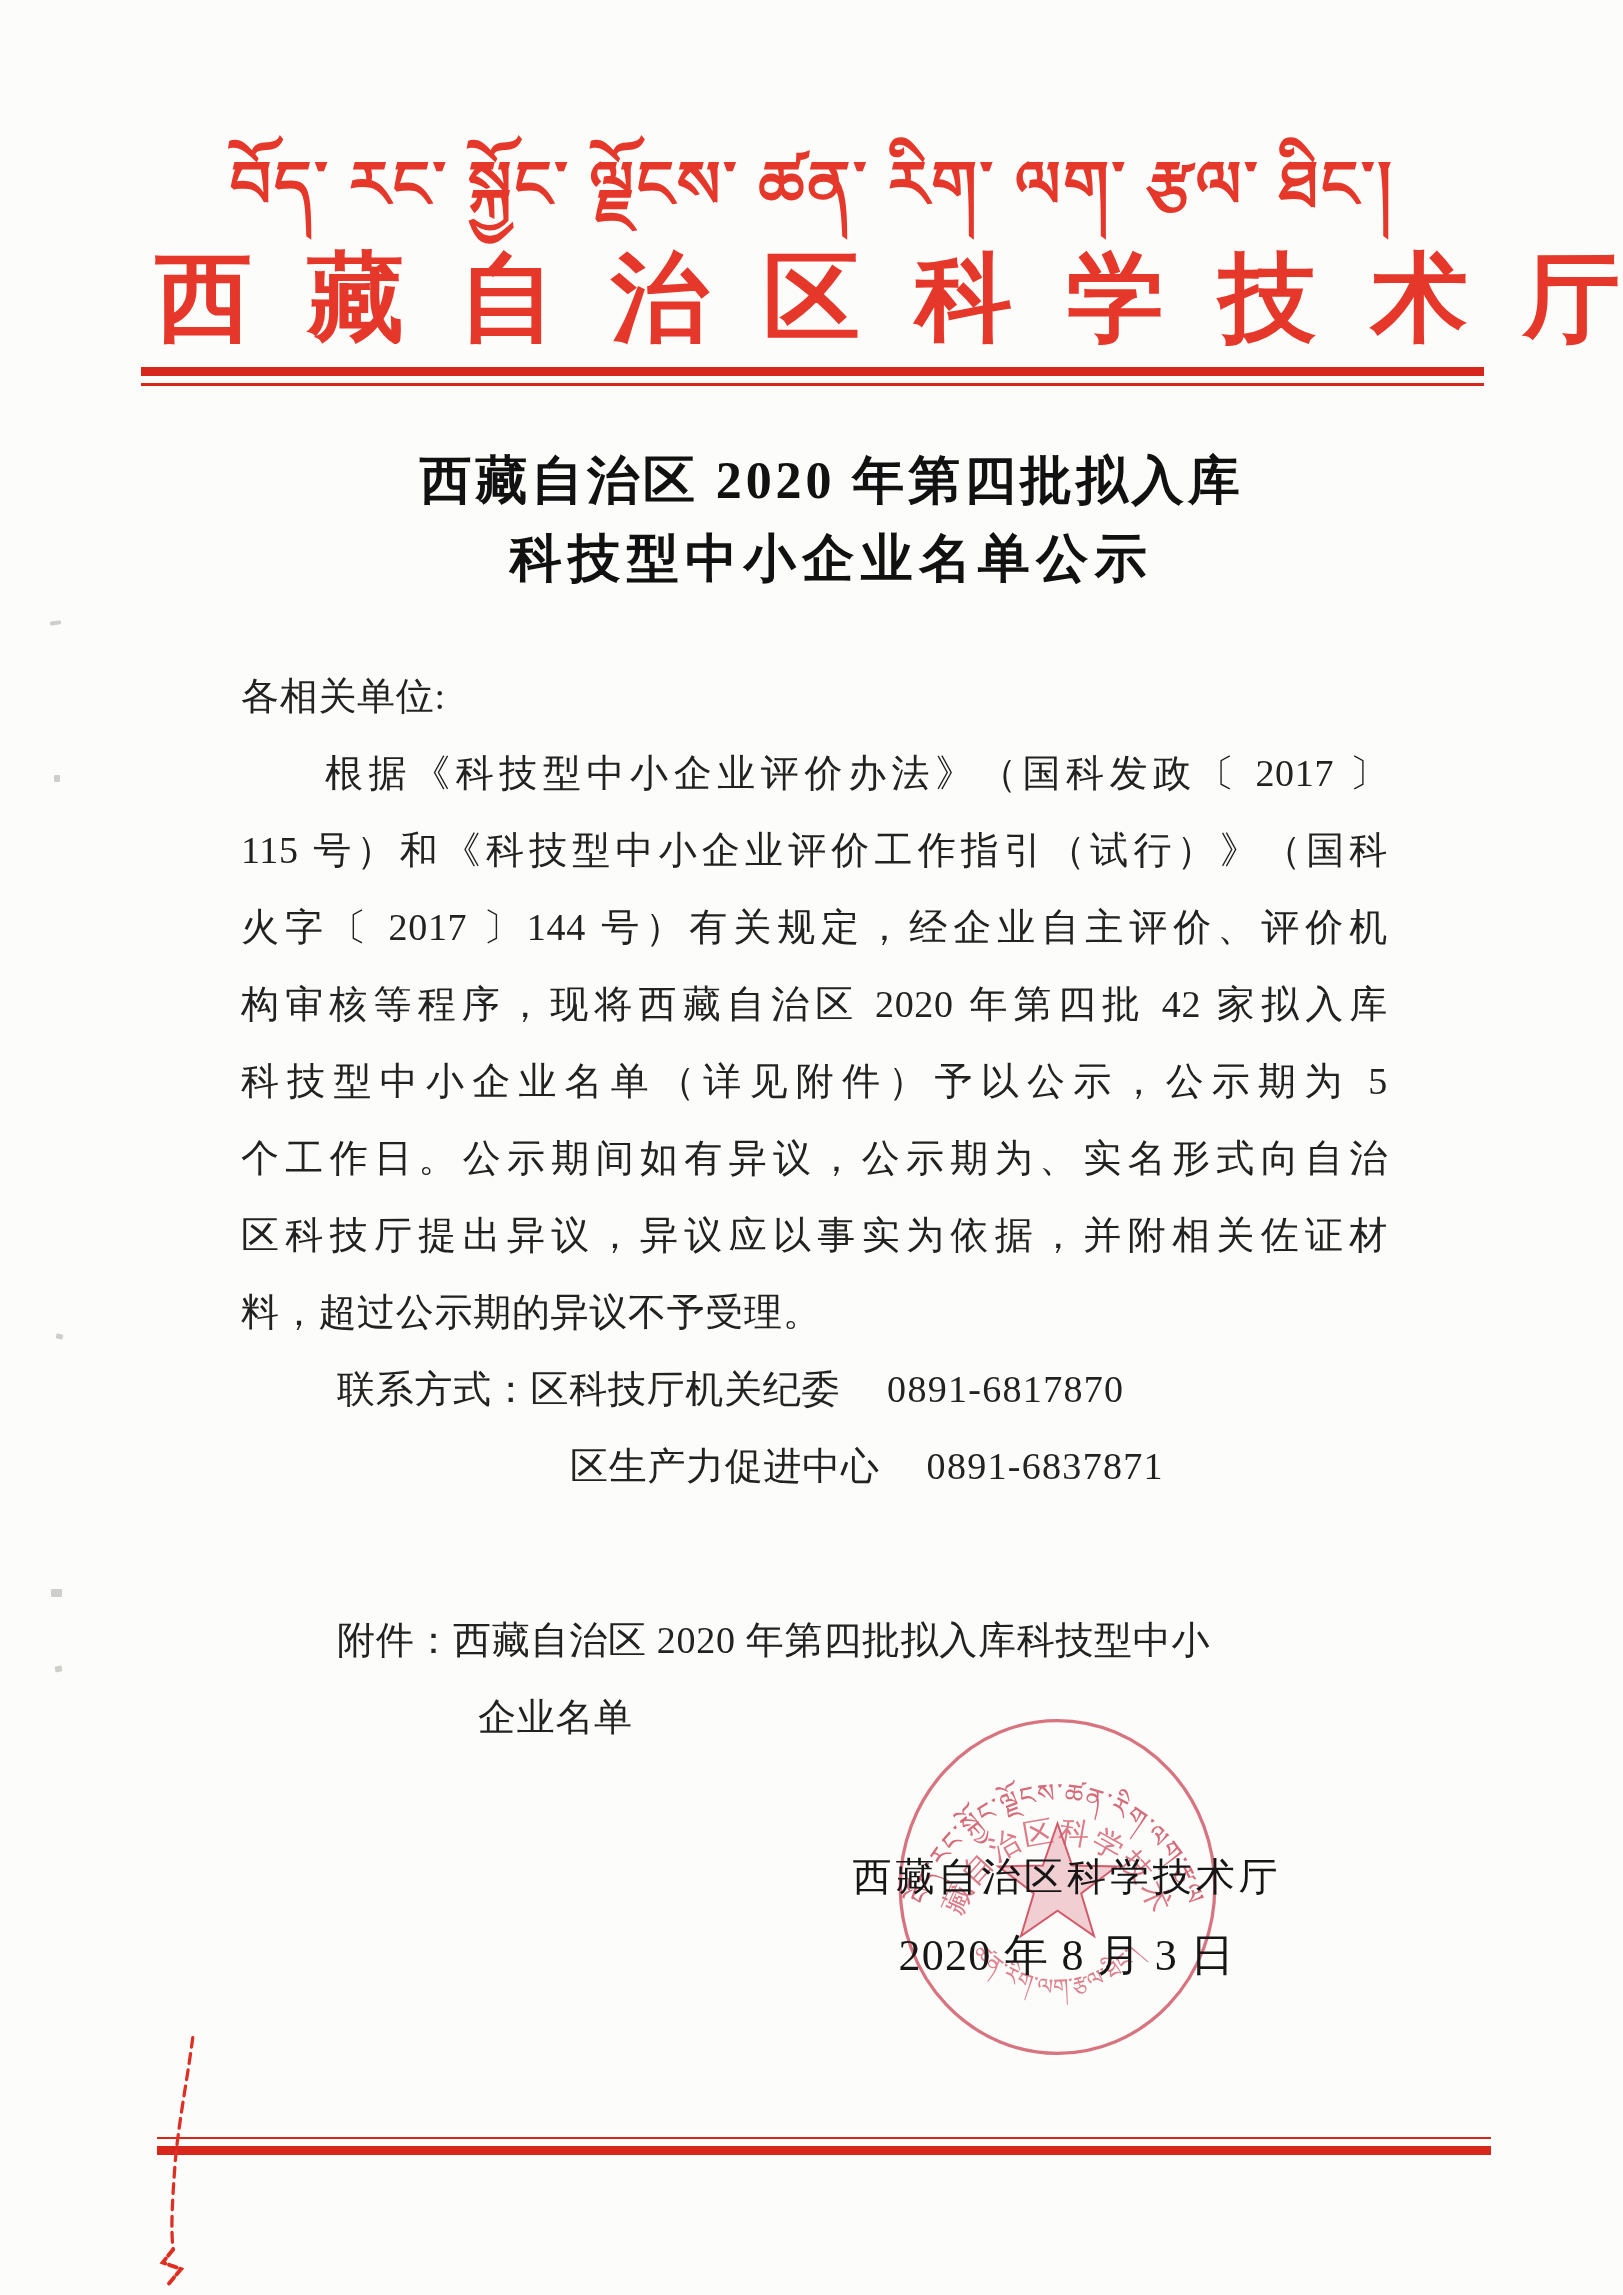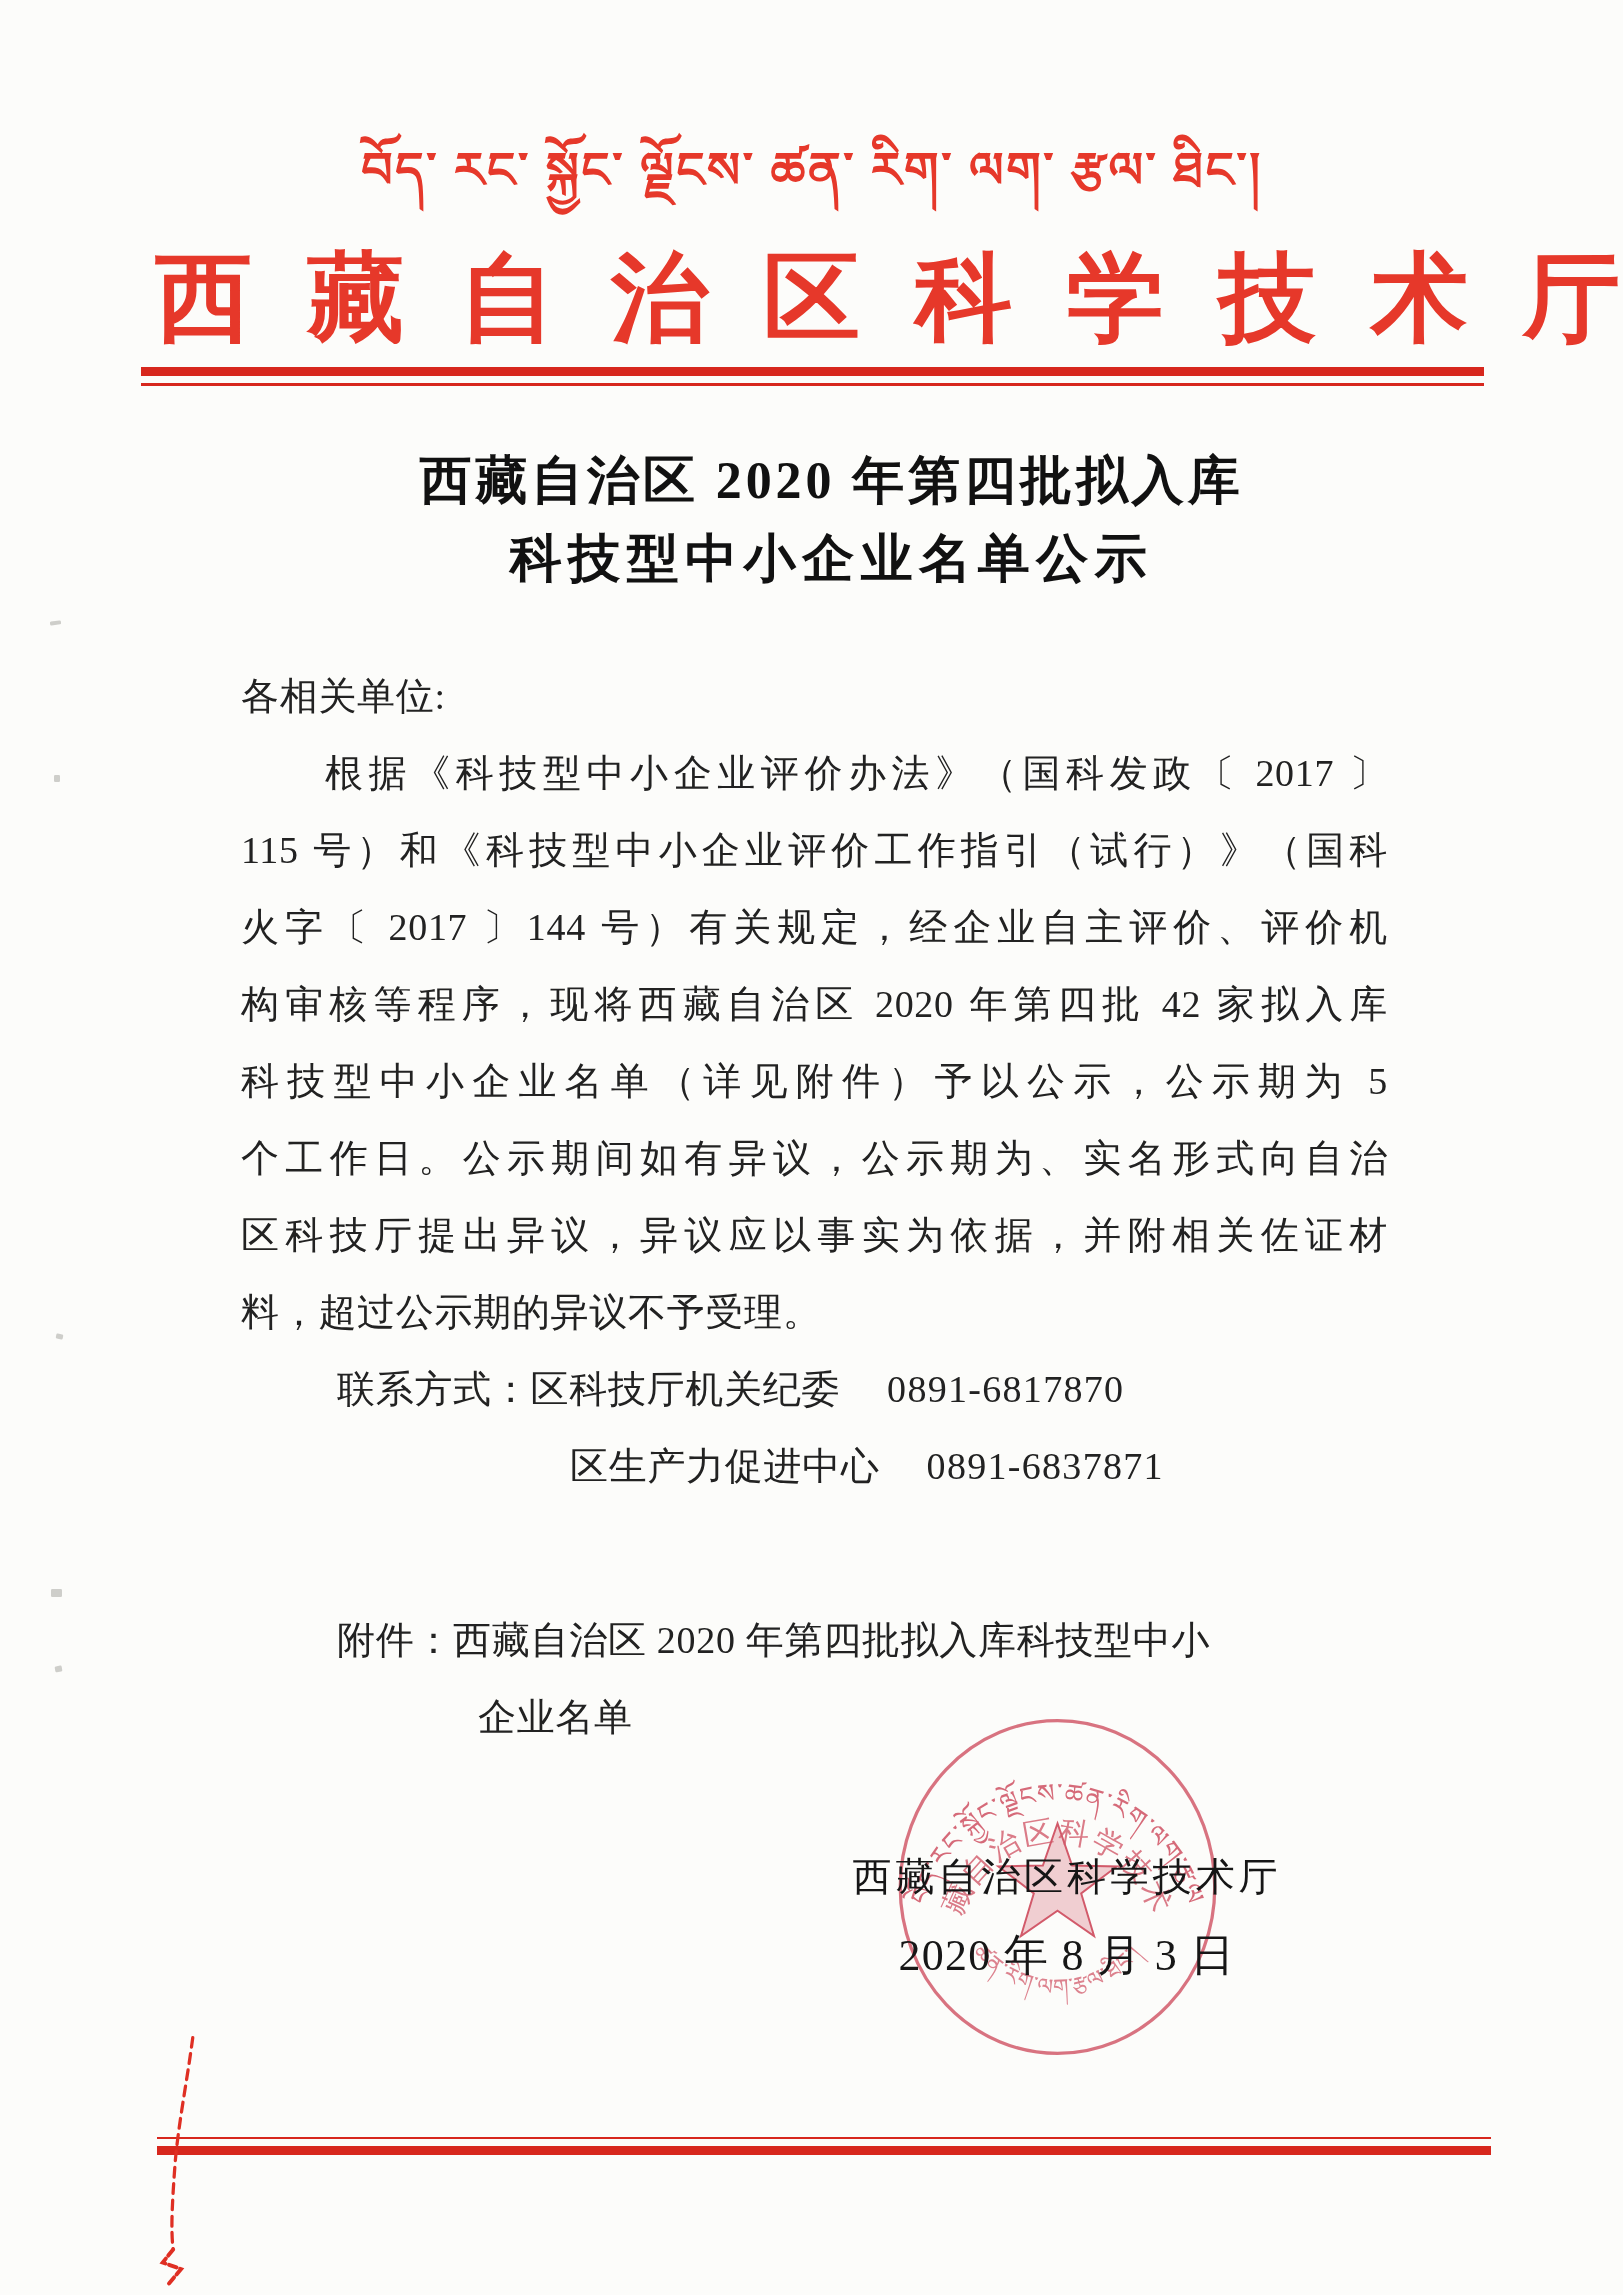--- a/index.html
+++ b/index.html
@@ -6,22 +6,22 @@
   .page{
     position:relative;
     width:1623px;height:2295px;
     background:#fcfcfa;
     overflow:hidden;
     font-family:"Liberation Serif","DejaVu Serif",serif;
     color:#1f1f1f;
   }
   
   .tibetan-line{
-    position:absolute;left:105px;top:128px;width:1414px;
-    text-align:center;font-size:49px;line-height:85px;
+    position:absolute;left:105px;top:143px;width:1414px;
+    text-align:center;font-size:65px;line-height:85px;
     letter-spacing:2.6px;color:#e6382a;font-weight:700;
   }
   .agency-head{
     position:absolute;left:124px;top:243px;width:1375px;height:111px;
     font-size:97px;line-height:111px;font-weight:700;
     letter-spacing:55px;padding-left:31px;white-space:nowrap;
     color:#e6382a;
   }
   .rule{position:absolute;background:#d7271d;}
   .rule-top-thick{left:141px;top:367px;width:1343px;height:9.2px;}

